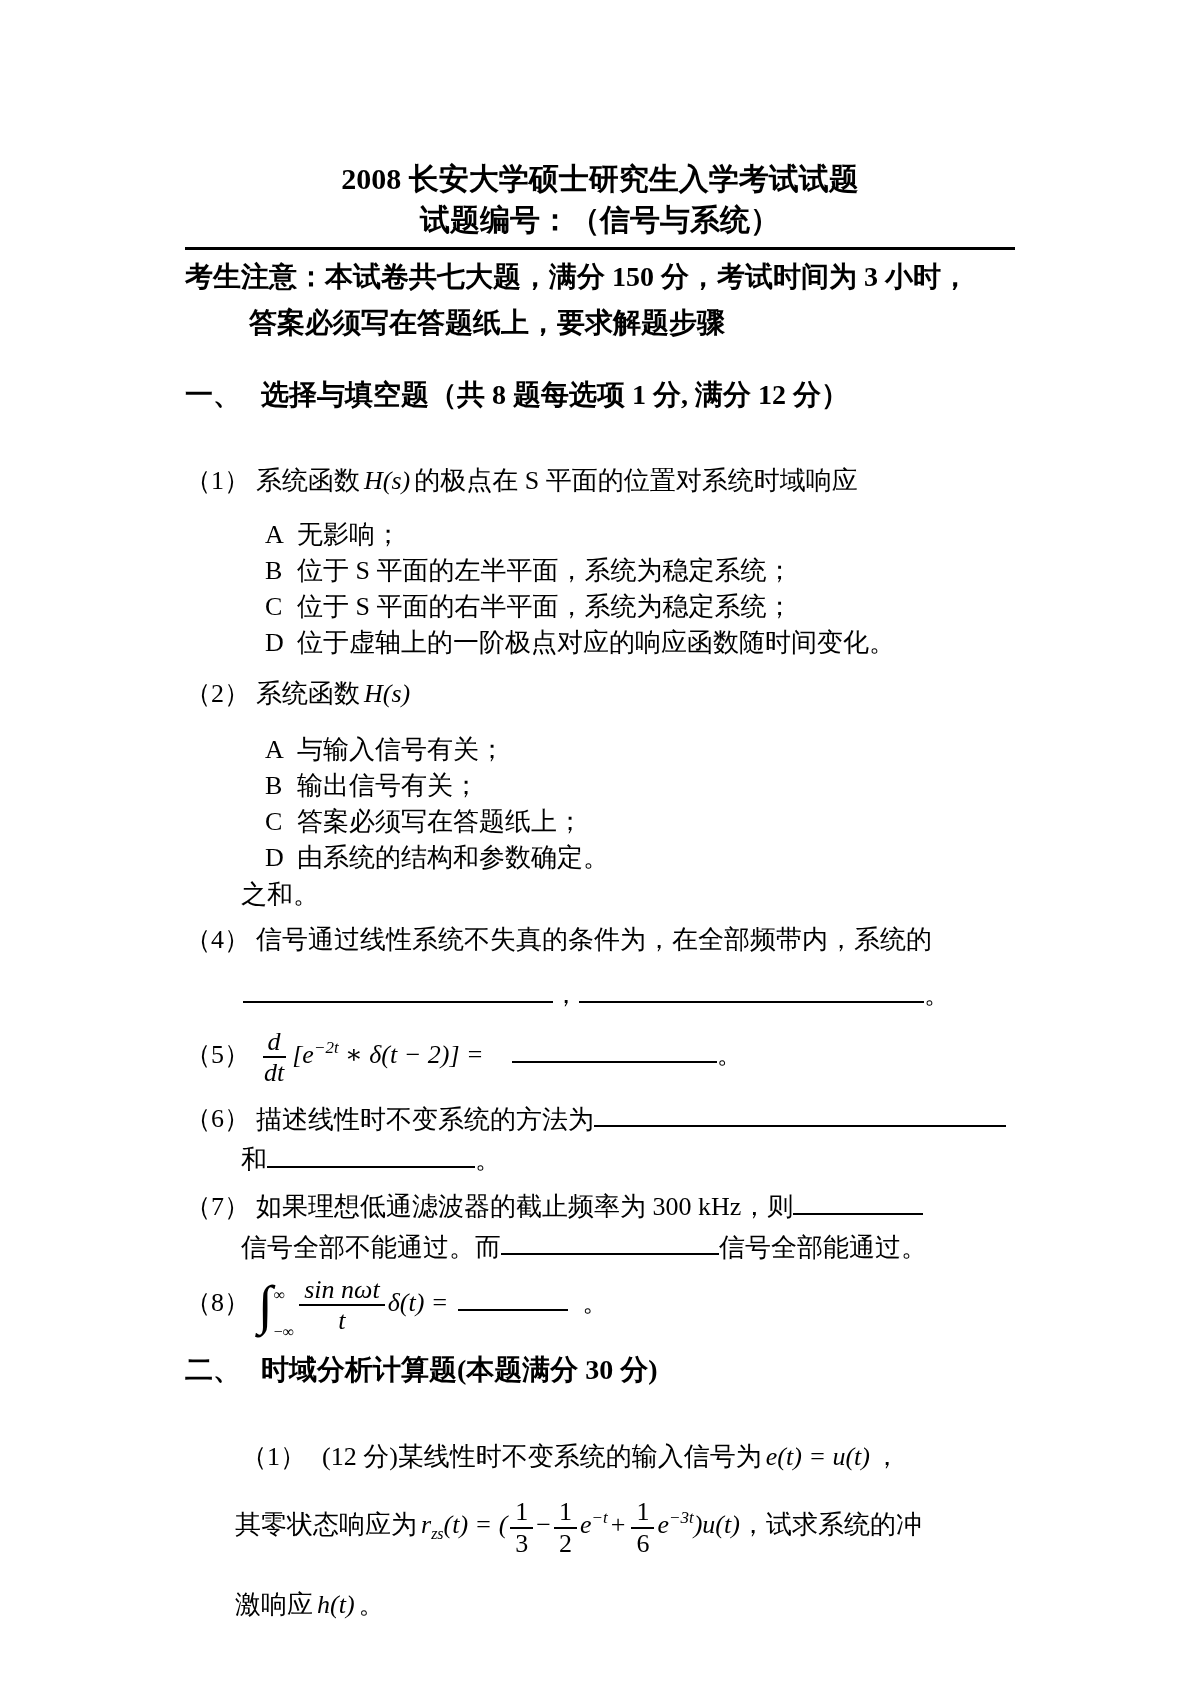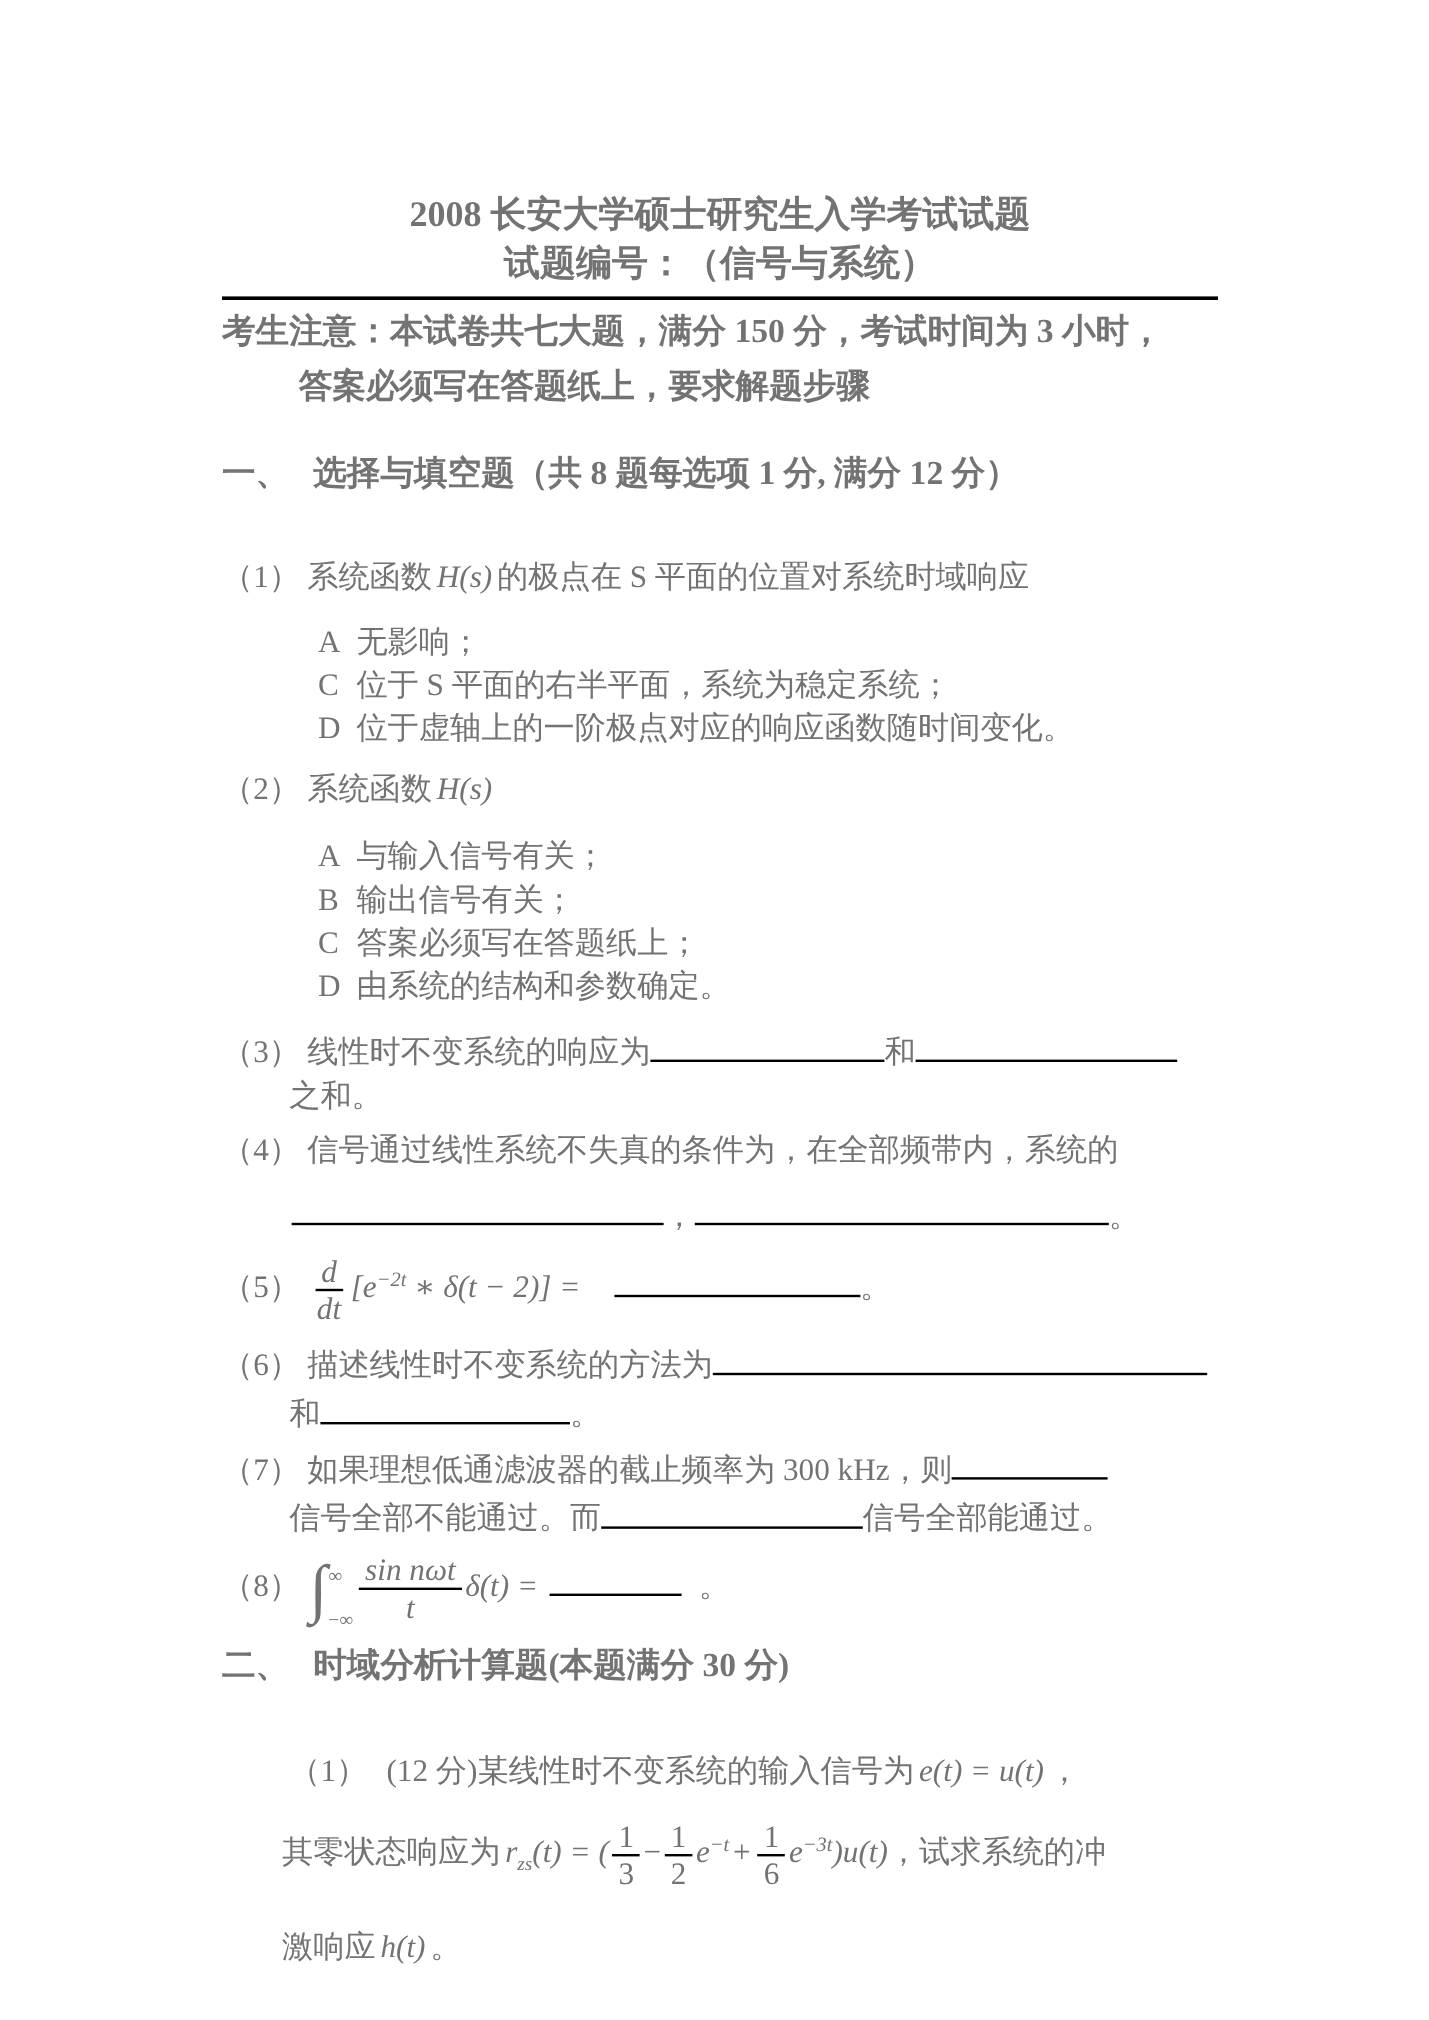--- a/index.html
+++ b/index.html
@@ -1,20 +1,20 @@
 <!DOCTYPE html>
 <html><head>
 <meta charset="utf-8">
 <style>
   html,body { margin:0; padding:0; background:#ffffff; }
   .page {
     position:relative;
     width:1191px; height:1683px;
     background:#ffffff;
-    color:#737373;
+    color:#000000;
     font-family:"Liberation Serif","DejaVu Serif",serif;
     overflow:hidden;
     border-radius:25px;
   }
   .content { position:absolute; left:185px; top:158px; width:830px; }
 
   .title { text-align:center; font-weight:700; font-size:30px; line-height:41px; }
   .rule  { border-top:3px solid #000; margin-top:7px; }
 
   .notice  { font-weight:700; font-size:28px; line-height:46px; margin-top:4px; }
@@ -85,33 +85,33 @@
     <div class="rule"></div>
 
     <div class="notice"><span>考生注意：</span><span>本试卷共七大题，满分 150 分，考试时间为 3 小时，</span></div>
     <div class="notice notice2">答案必须写在答题纸上，要求解题步骤</div>
 
     <div class="sec-heading"><span class="sec-num">一、</span><span>选择与填空题（共 8 题每选项 1 分, 满分 12 分）</span></div>
 
     <div class="q m-q1"><span class="q-label">（1）</span><span>系统函数</span><span class="mi">H(s)</span><span>的极点在 S 平面的位置对系统时域响应</span></div>
     <div class="opts m-q1opts">
       <div class="opt"><span class="opt-k">A</span><span>无影响；</span></div>
+      <div class="opt"><span class="opt-k">B</span><span>位于 S 平面的左半平面，系统为稳定系统；</span></div>
       <div class="opt"><span class="opt-k">C</span><span>位于 S 平面的右半平面，系统为稳定系统；</span></div>
       <div class="opt"><span class="opt-k">D</span><span>位于虚轴上的一阶极点对应的响应函数随时间变化。</span></div>
     </div>
 
     <div class="q m-q2"><span class="q-label">（2）</span><span>系统函数</span><span class="mi">H(s)</span></div>
     <div class="opts m-q2opts">
       <div class="opt"><span class="opt-k">A</span><span>与输入信号有关；</span></div>
       <div class="opt"><span class="opt-k">B</span><span>输出信号有关；</span></div>
       <div class="opt"><span class="opt-k">C</span><span>答案必须写在答题纸上；</span></div>
       <div class="opt"><span class="opt-k">D</span><span>由系统的结构和参数确定。</span></div>
     </div>
 
-    <div class="q m-q3"><span class="q-label">（3）</span><span>线性时不变系统的响应为</span><span class="blank" style="width:195px"></span><span>和</span><span class="blank" style="width:218px"></span></div>
     <div class="q ind56">之和。</div>
 
     <div class="q m-q4"><span class="q-label">（4）</span><span>信号通过线性系统不失真的条件为，在全部频带内，系统的</span></div>
     <div class="q m-q4b"><span class="blank" style="width:310px"></span><span>，</span><span class="blank" style="width:345px"></span><span>。</span></div>
 
     <div class="q m-q5"><span class="q-label">（5）</span><span class="frac it">
           <span class="fn">d</span>
           <span class="fd">dt</span>
         </span><span class="mi-tight"><span>[e</span><sup>−2t</sup><span> ∗ δ(t − 2)] =</span></span><span class="blank" style="width:205px;margin-left:28px"></span><span>。</span></div>
 

